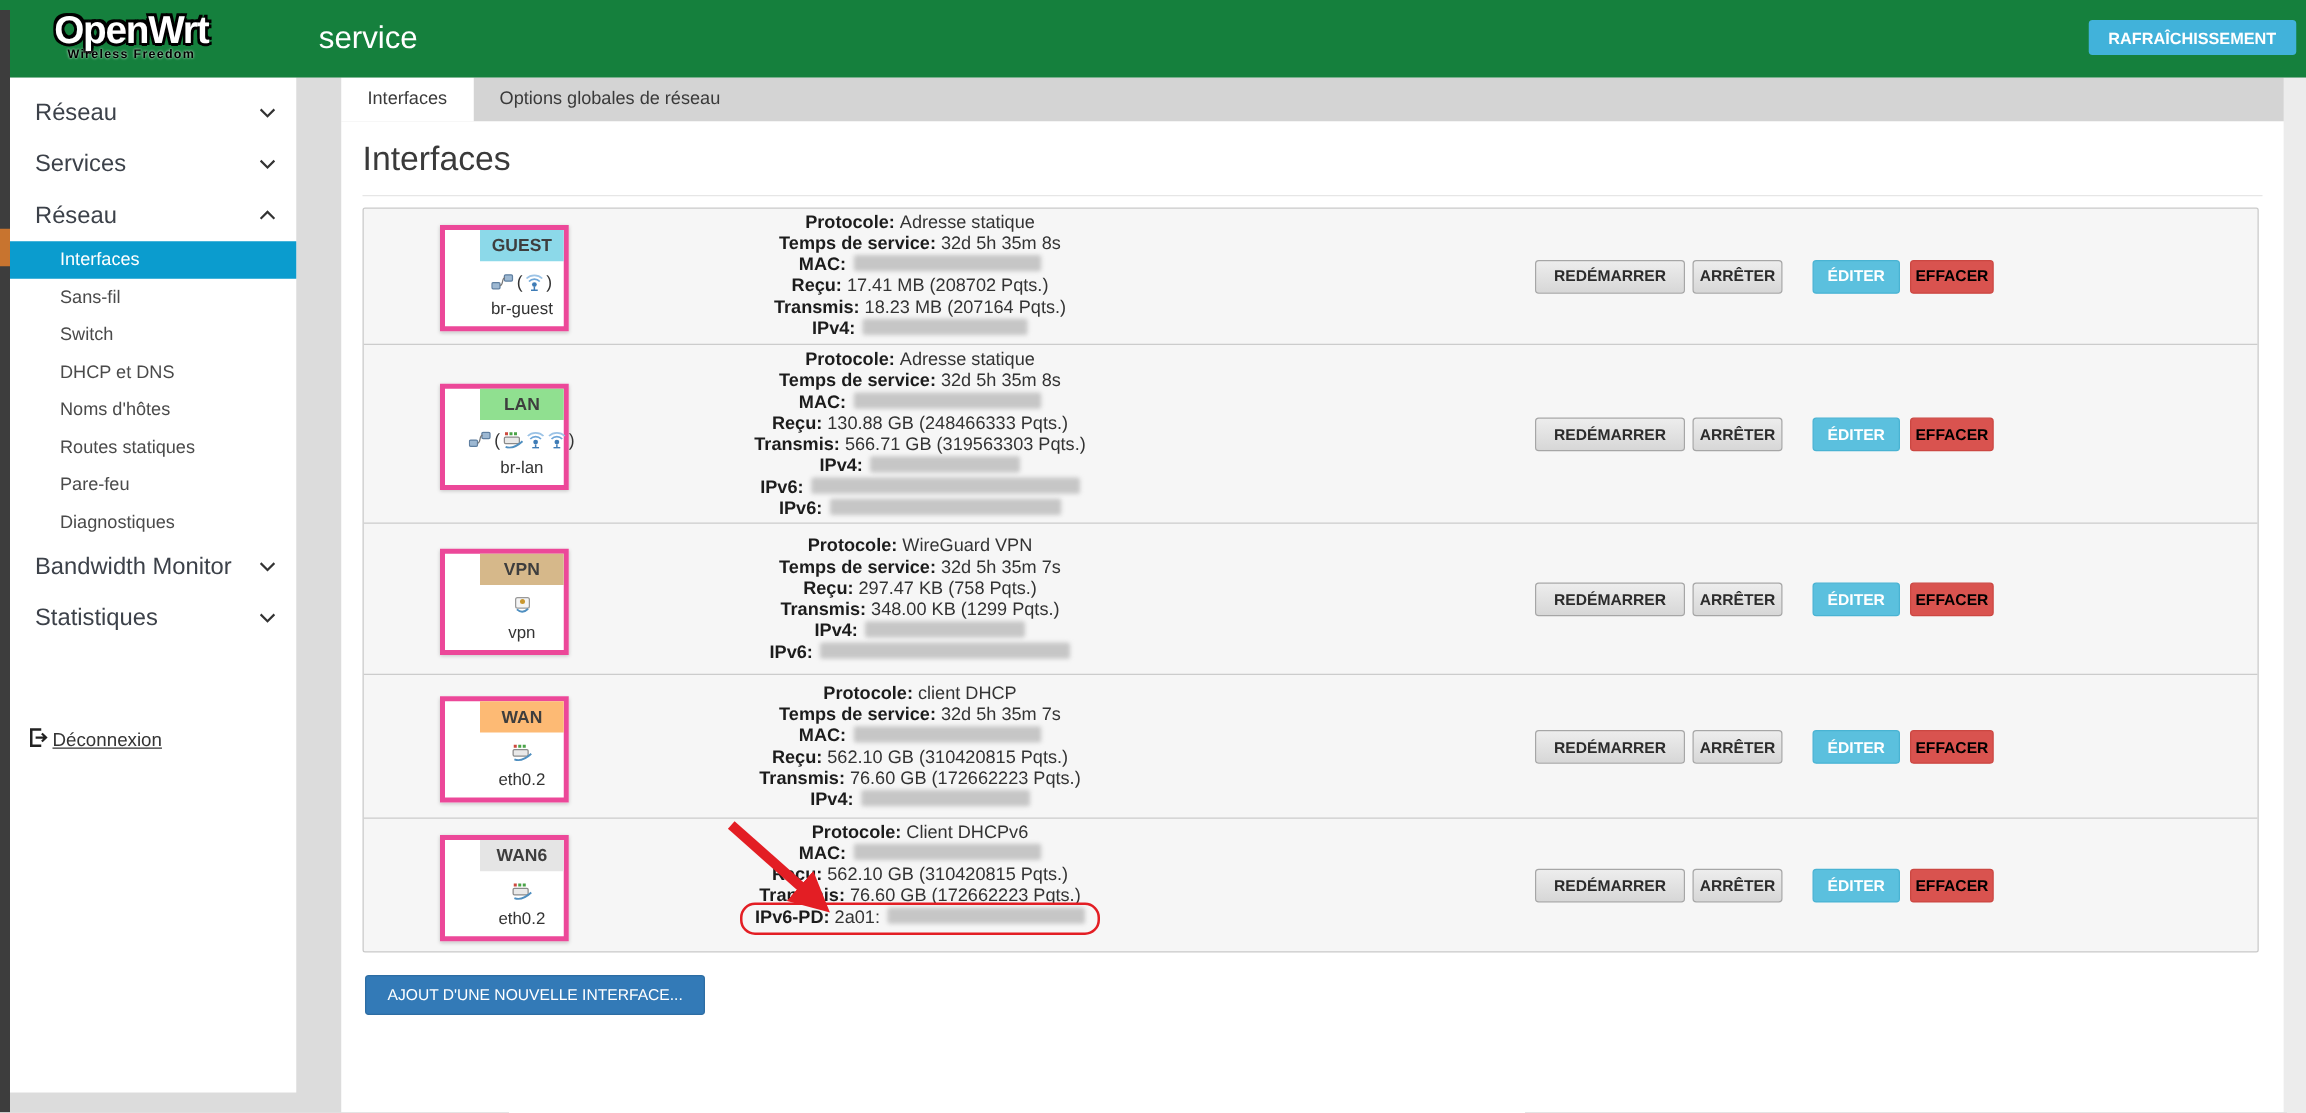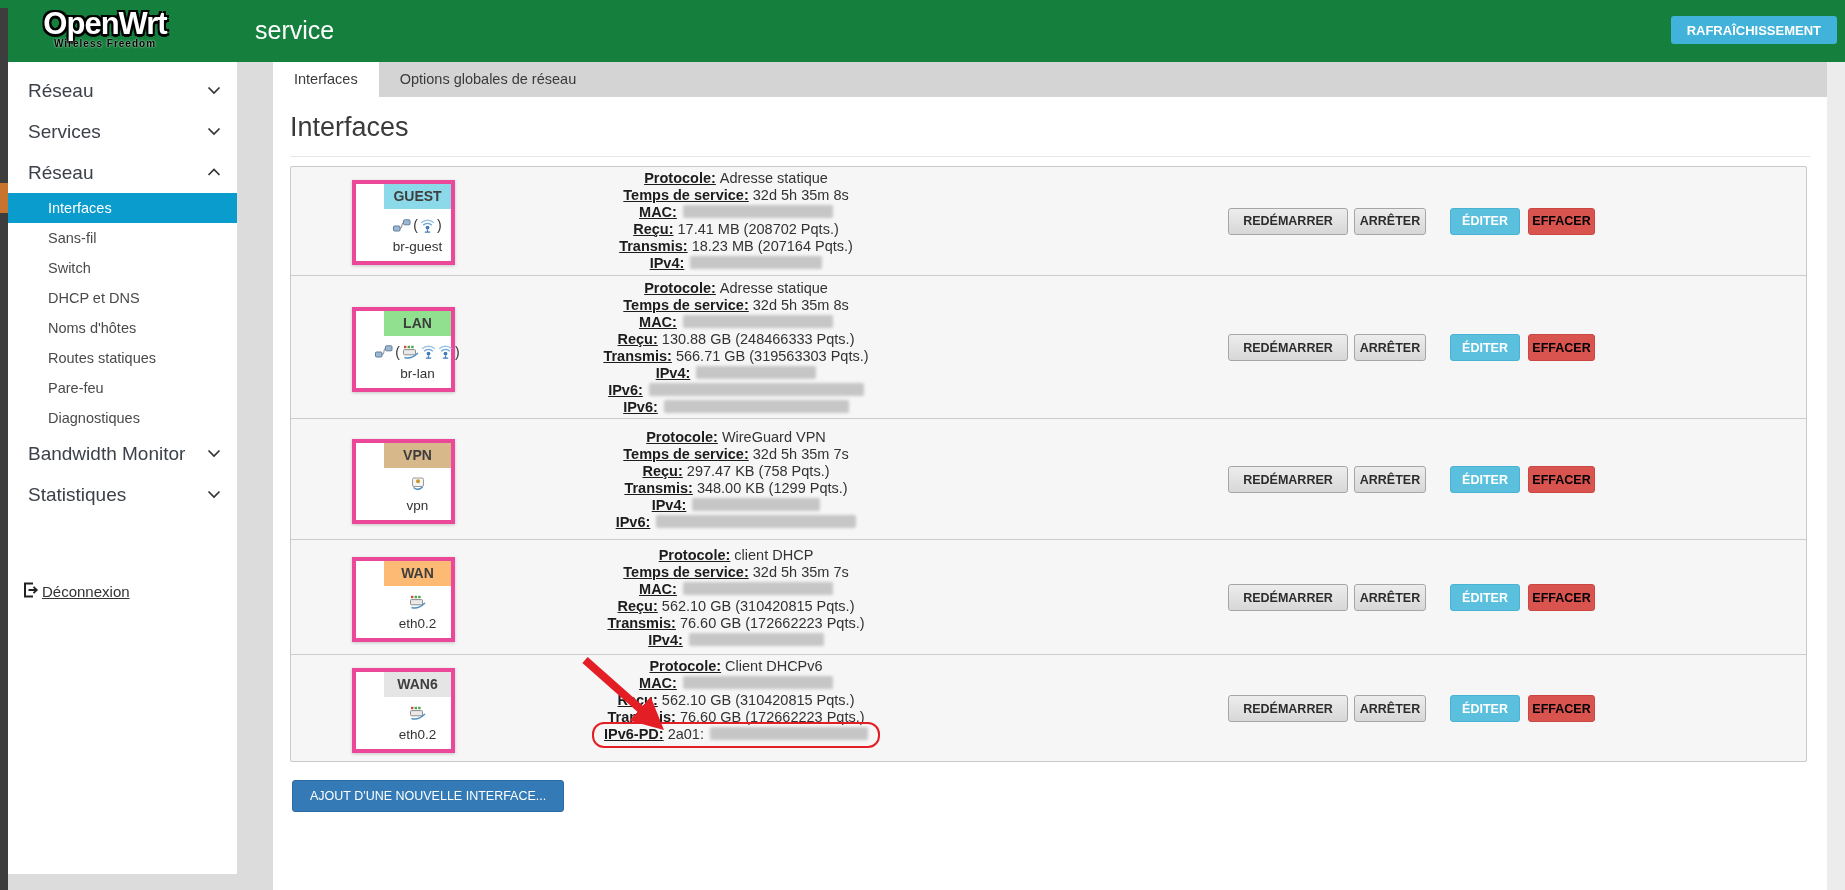--- a/index.html
+++ b/index.html
@@ -51,21 +51,21 @@
   .tile { position:absolute; left:61px; width:103px; background:#fff; border:4px solid #ec4899;
     box-shadow:0 1px 3px rgba(0,0,0,.2); text-align:center;padding-left:28px; }
   .tile-h { height:25px; line-height:25px; font-size:14px; font-weight:700; color:#3e3e3e; }
   .tile-b { padding:5px 2px 7px 2px; }
   .tile-icons { height:22px; display:flex; align-items:center; justify-content:center; gap:2px;
     font-size:14px; color:#333; }
   .tile-dev { font-size:13.5px; color:#333; margin-top:3px; }
 
   .info { position:absolute; left:170px; width:550px; text-align:center; font-size:14.5px;
     line-height:17px; color:#333; }
-  .info b { color:#1c1c1c;text-decoration:underline; }
+  .info b { color:#1c1c1c; }
   .val { margin-left:4px; }
   .redact { display:inline-block; height:13px; background:#c6c6c6; border-radius:2px; margin-left:6px;
     vertical-align:-1px; filter:blur(1.6px); }
   .hl-wrap { position:relative; display:inline-block; padding:0 6px; }
   .hl-ring { position:absolute; left:-6px; right:-6px; top:-4px; bottom:-5px;
     border:2.5px solid #e31e24; border-radius:12px; pointer-events:none; }
 
   .btns { position:absolute; left:937px; display:flex; align-items:center; }
   .btn { height:27px; border-radius:3px; font-size:12.5px; font-weight:700; display:flex;
     align-items:center; justify-content:center; cursor:pointer; white-space:nowrap; }

